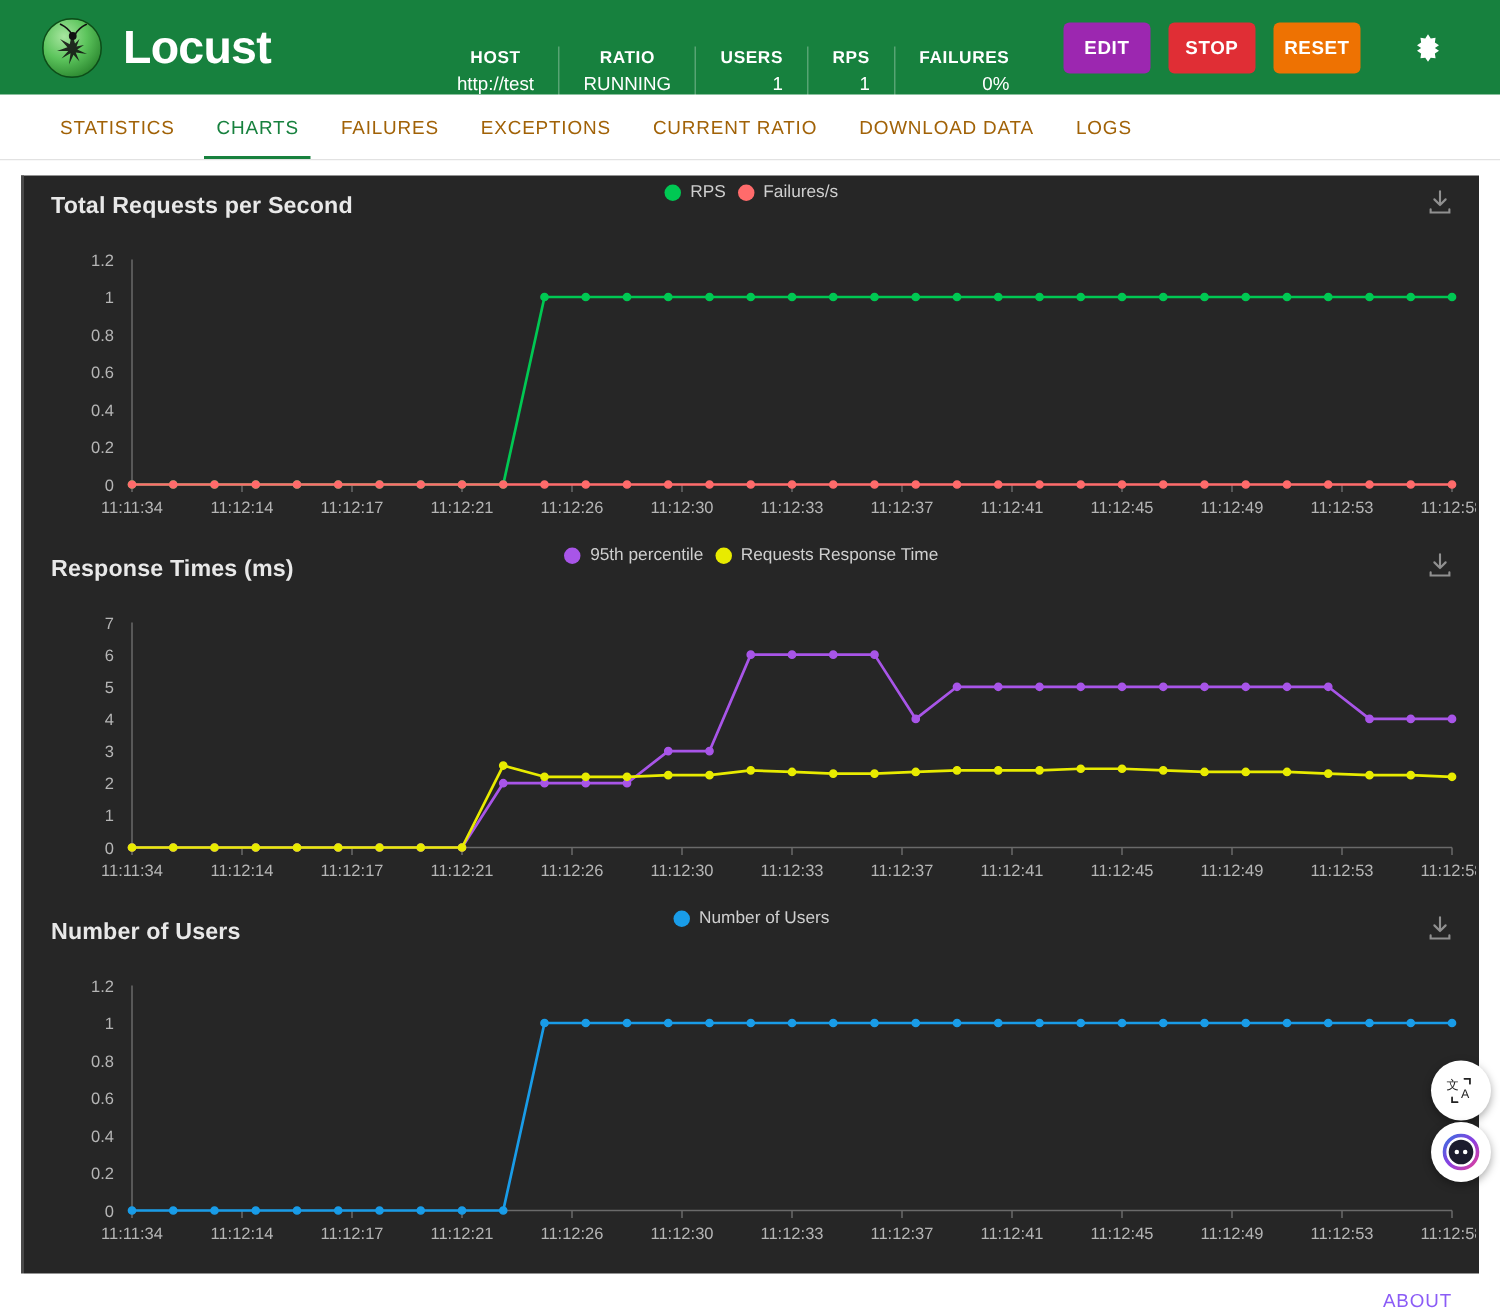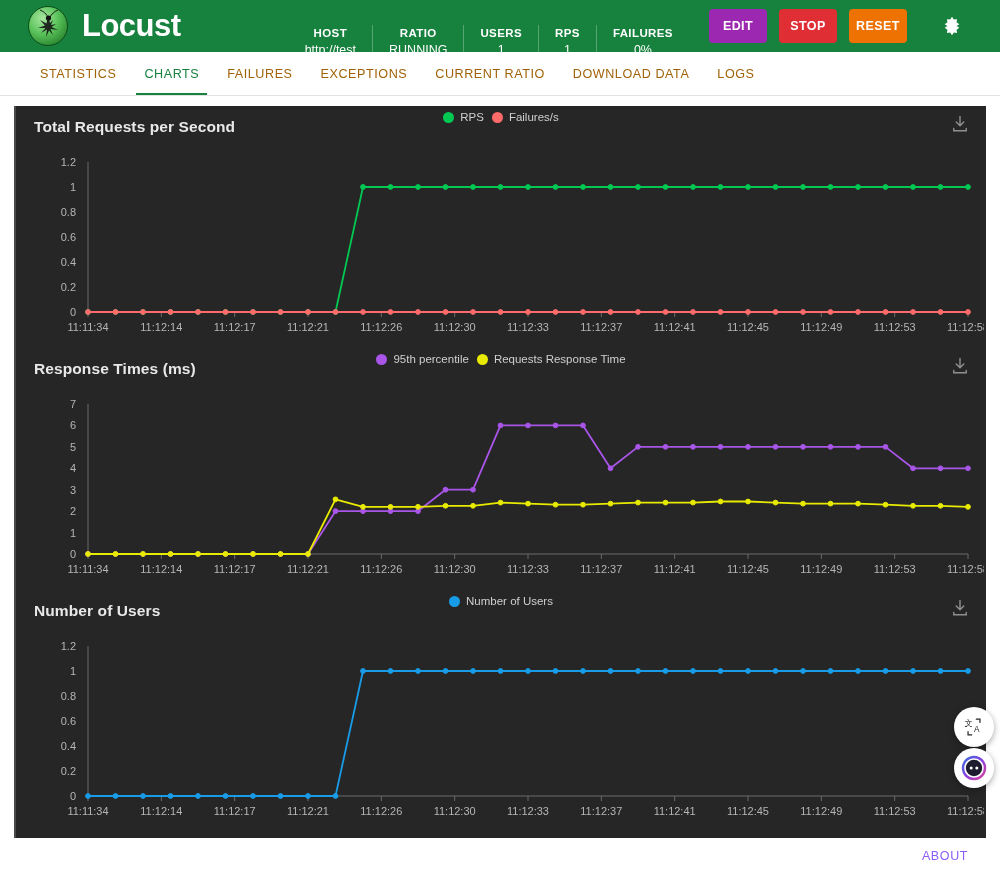--- a/index.html
+++ b/index.html
@@ -5,21 +5,21 @@
   * { box-sizing: border-box; margin: 0; padding: 0; }
   html, body {
     width: 1000px; height: 872px;
     background: #ffffff;
     font-family: "Liberation Sans", sans-serif;
     overflow: hidden;
   }
 
   
   .header {
-    height: 52px;
+    height: 63px;
     background: #17813e;
     display: flex;
     align-items: center;
     padding: 0 14px 0 28px;
     position: relative;
   }
   .brand { display: flex; align-items: center; gap: 14px; }
   .logo {
     width: 40px; height: 40px; border-radius: 50%;
     background: radial-gradient(circle at 36% 30%, #a8e6a0 0%, #5cc45c 42%, #2e8b32 78%, #145c1b 100%);
@@ -37,21 +37,21 @@
   .stats { display: flex; align-items: center; margin-left: 108px; margin-top: 32px; }
   .stat {
     padding: 0 16px;
     text-align: center;
     color: #ffffff;
     border-right: 1px solid rgba(255,255,255,0.28);
     line-height: 17px;
   }
   .stat:last-child { border-right: none; }
   .stat-label { font-size: 11.5px; font-weight: bold; letter-spacing: 0.4px; white-space: nowrap; }
-  .stat-value { font-size: 12.5px; font-weight: normal; white-space: nowrap; }
+  .stat-value { font-size: 12.5px; font-weight: normal; white-space: nowrap; text-align: right; }
 
   .hdr-buttons { display: flex; gap: 12px; margin-left: 20px; }
   .btn {
     border: none; border-radius: 4px;
     color: #fff; font-size: 12.5px; font-weight: bold;
     letter-spacing: 0.4px;
     padding: 10px 0; width: 58px;
     cursor: pointer;
     font-family: "Liberation Sans", sans-serif;
   }

